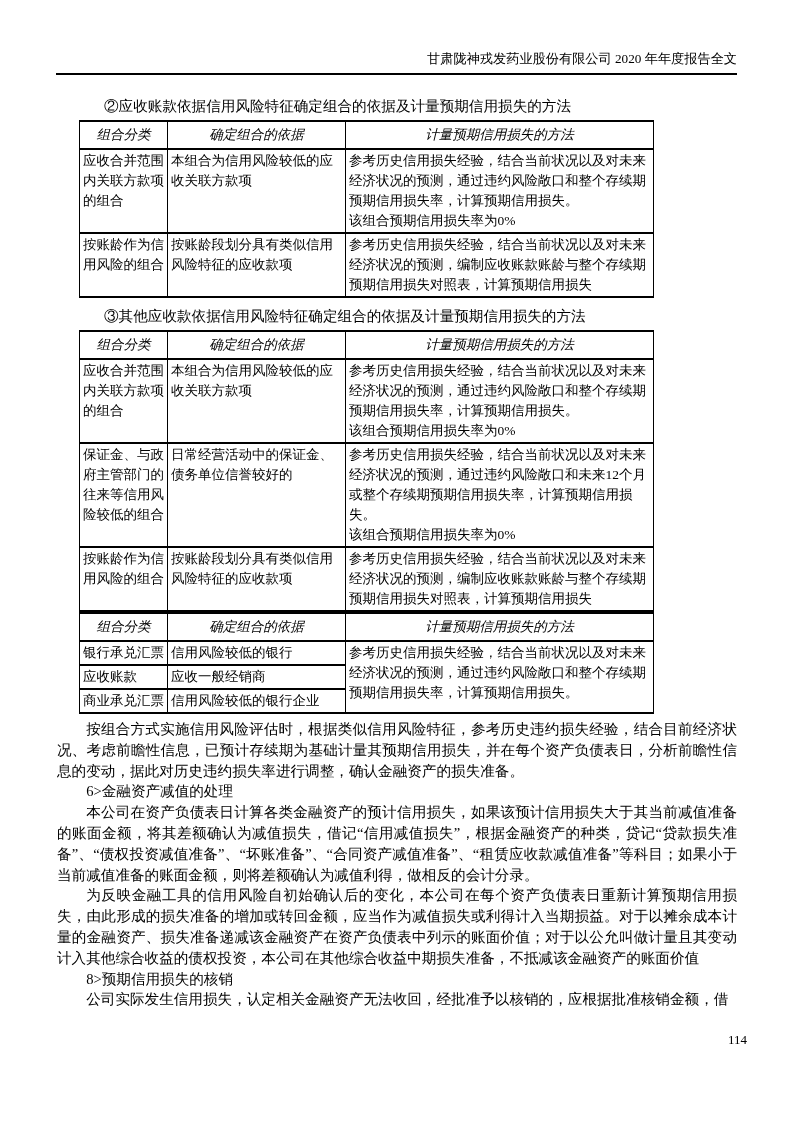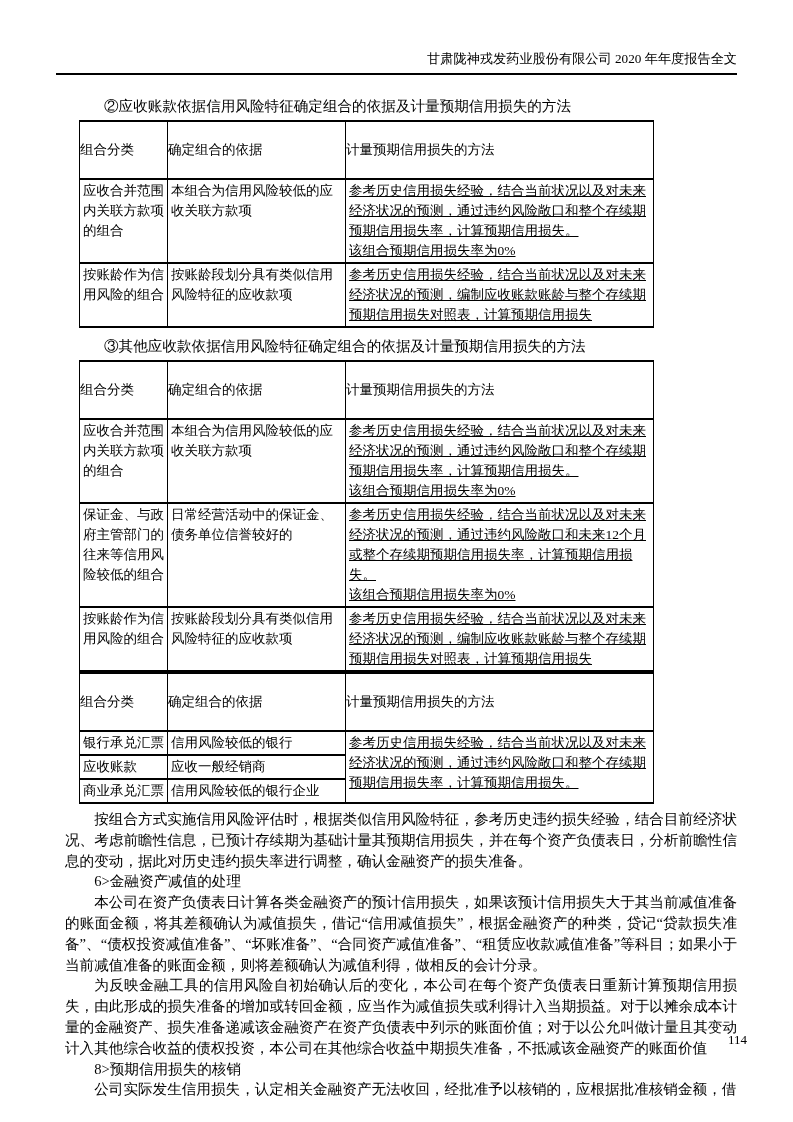--- a/index.html
+++ b/index.html
@@ -37,26 +37,27 @@
   }
   table.grid th, table.grid td{
     border:1px solid #000000;
     border-top-width:2px;
     border-bottom-width:2px;
     padding:1px 3px;
     vertical-align:top;
     font-weight:normal;
   }
   table.grid th{
-    text-align:left;
-    padding:18px 0;
+    text-align:center;
+    padding:3px 0;
+    font-style:italic;
   }
   td.c1{ text-align:justify; }
-  td.c3{ white-space:pre-line;text-decoration:underline; }
-  .paras{ margin-top:5px;margin-left:8px; }
+  td.c3{ white-space:pre-line; }
+  .paras{ margin-top:5px; }
   .paras p{
     margin:0;
     font-size:14.6px;
     line-height:20.8px;
     text-indent:2em;
     text-align:justify;
   }
   .page-number{
     position:absolute;top:1032px;right:46px;
     font-size:13px;

